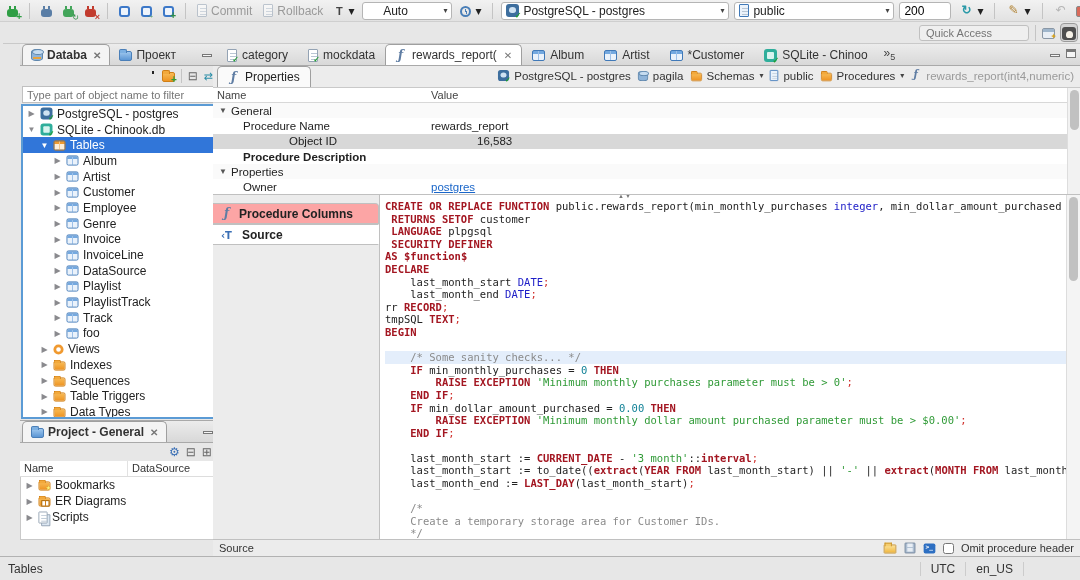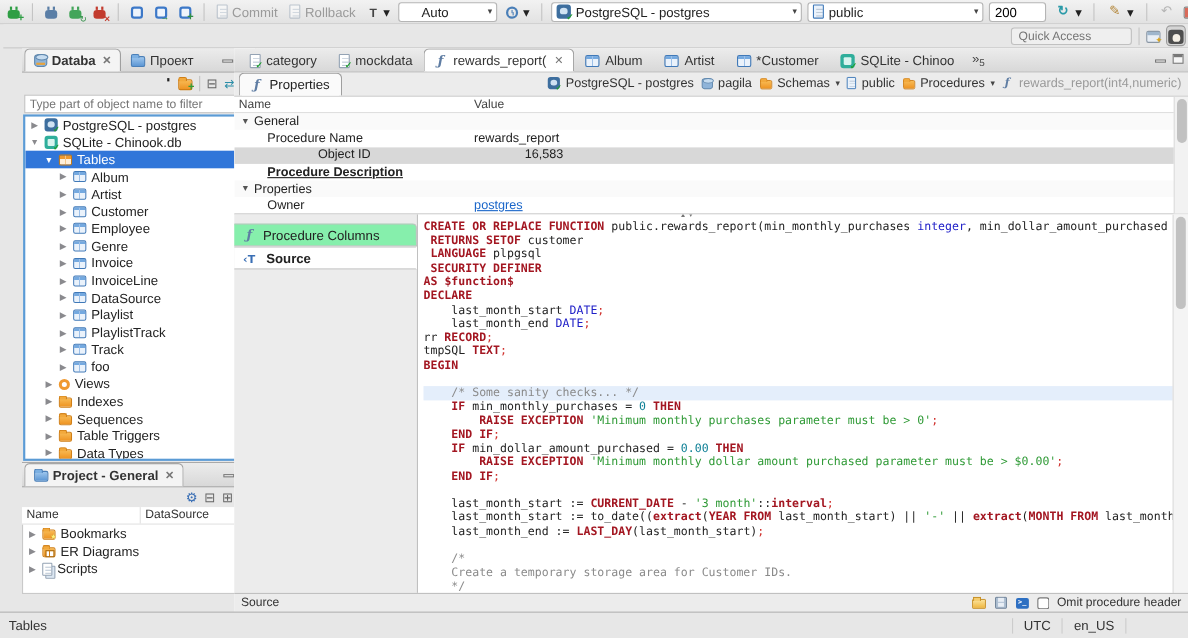--- a/index.html
+++ b/index.html
@@ -156,27 +156,27 @@
   #prophead div { padding:1px 4px; }
   #prop-col-name { width:214px; }
   .prow { display:flex; height:15.3px; font-size:11.5px; align-items:center; }
   .prow:nth-child(odd) { background:#fafafa; }
   .prow.sel { background:#d8d8d8;padding-left:46px; }
   .prow .pname { width:214px; display:flex; align-items:center; gap:3px; padding-left:6px; }
   .prow .pname.child { padding-left:30px; }
   .prow .pname .tw { font-size:8px; color:#555; width:9px; }
   .prow .pval { flex:1; padding-left:4px; }
   .prow .pval a { color:#1a66c9; text-decoration:underline; }
-  .bold { font-weight:bold;text-decoration:underline; }
+  .bold { font-weight:bold; }
   .vscroll { position:absolute; right:0; top:0; width:13px; background:#f2f2f2; border-left:1px solid #ddd; }
   .vthumb { position:absolute; left:2px; width:9px; border-radius:5px; background:#c1c1c1; }
 
   #splitbody { position:absolute; top:151px; left:0; width:867px; height:344px; display:flex; }
   #sidetabs { width:167px; background:#ececec; border-right:1px solid #c0c0c0; padding-top:8px; }
-  .sidetab { height:21px; display:flex; align-items:center; gap:6px; padding:0 8px; font-size:12px; border:1px solid #c0c0c0; border-left:none; background:#86efac; }
+  .sidetab { height:21px; display:flex; align-items:center; gap:6px; padding:0 8px; font-size:12px; border:1px solid #c0c0c0; border-left:none; background:#fca5a5;font-weight:bold; }
   .sidetab.active { background:#fff; font-weight:bold; border-right:1px solid #fff; }
   .sidetab:first-child { border-radius:0 4px 0 0; }
 
   #codewrap { position:relative; flex:1; background:#fff; overflow:hidden; }
   #sash { position:absolute; left:238px; top:-2px; font-size:6px; color:#777; letter-spacing:1px; }
   #code { padding:5px 0 0 5px; font:10.5px/12.6px "DejaVu Sans Mono",monospace; white-space:pre; }
   .cl { height:12.6px; }
   .cl.hl { background:#e4eefb; }
   .k { color:#a31621; font-weight:bold; }
   .t { color:#2020c8; }

